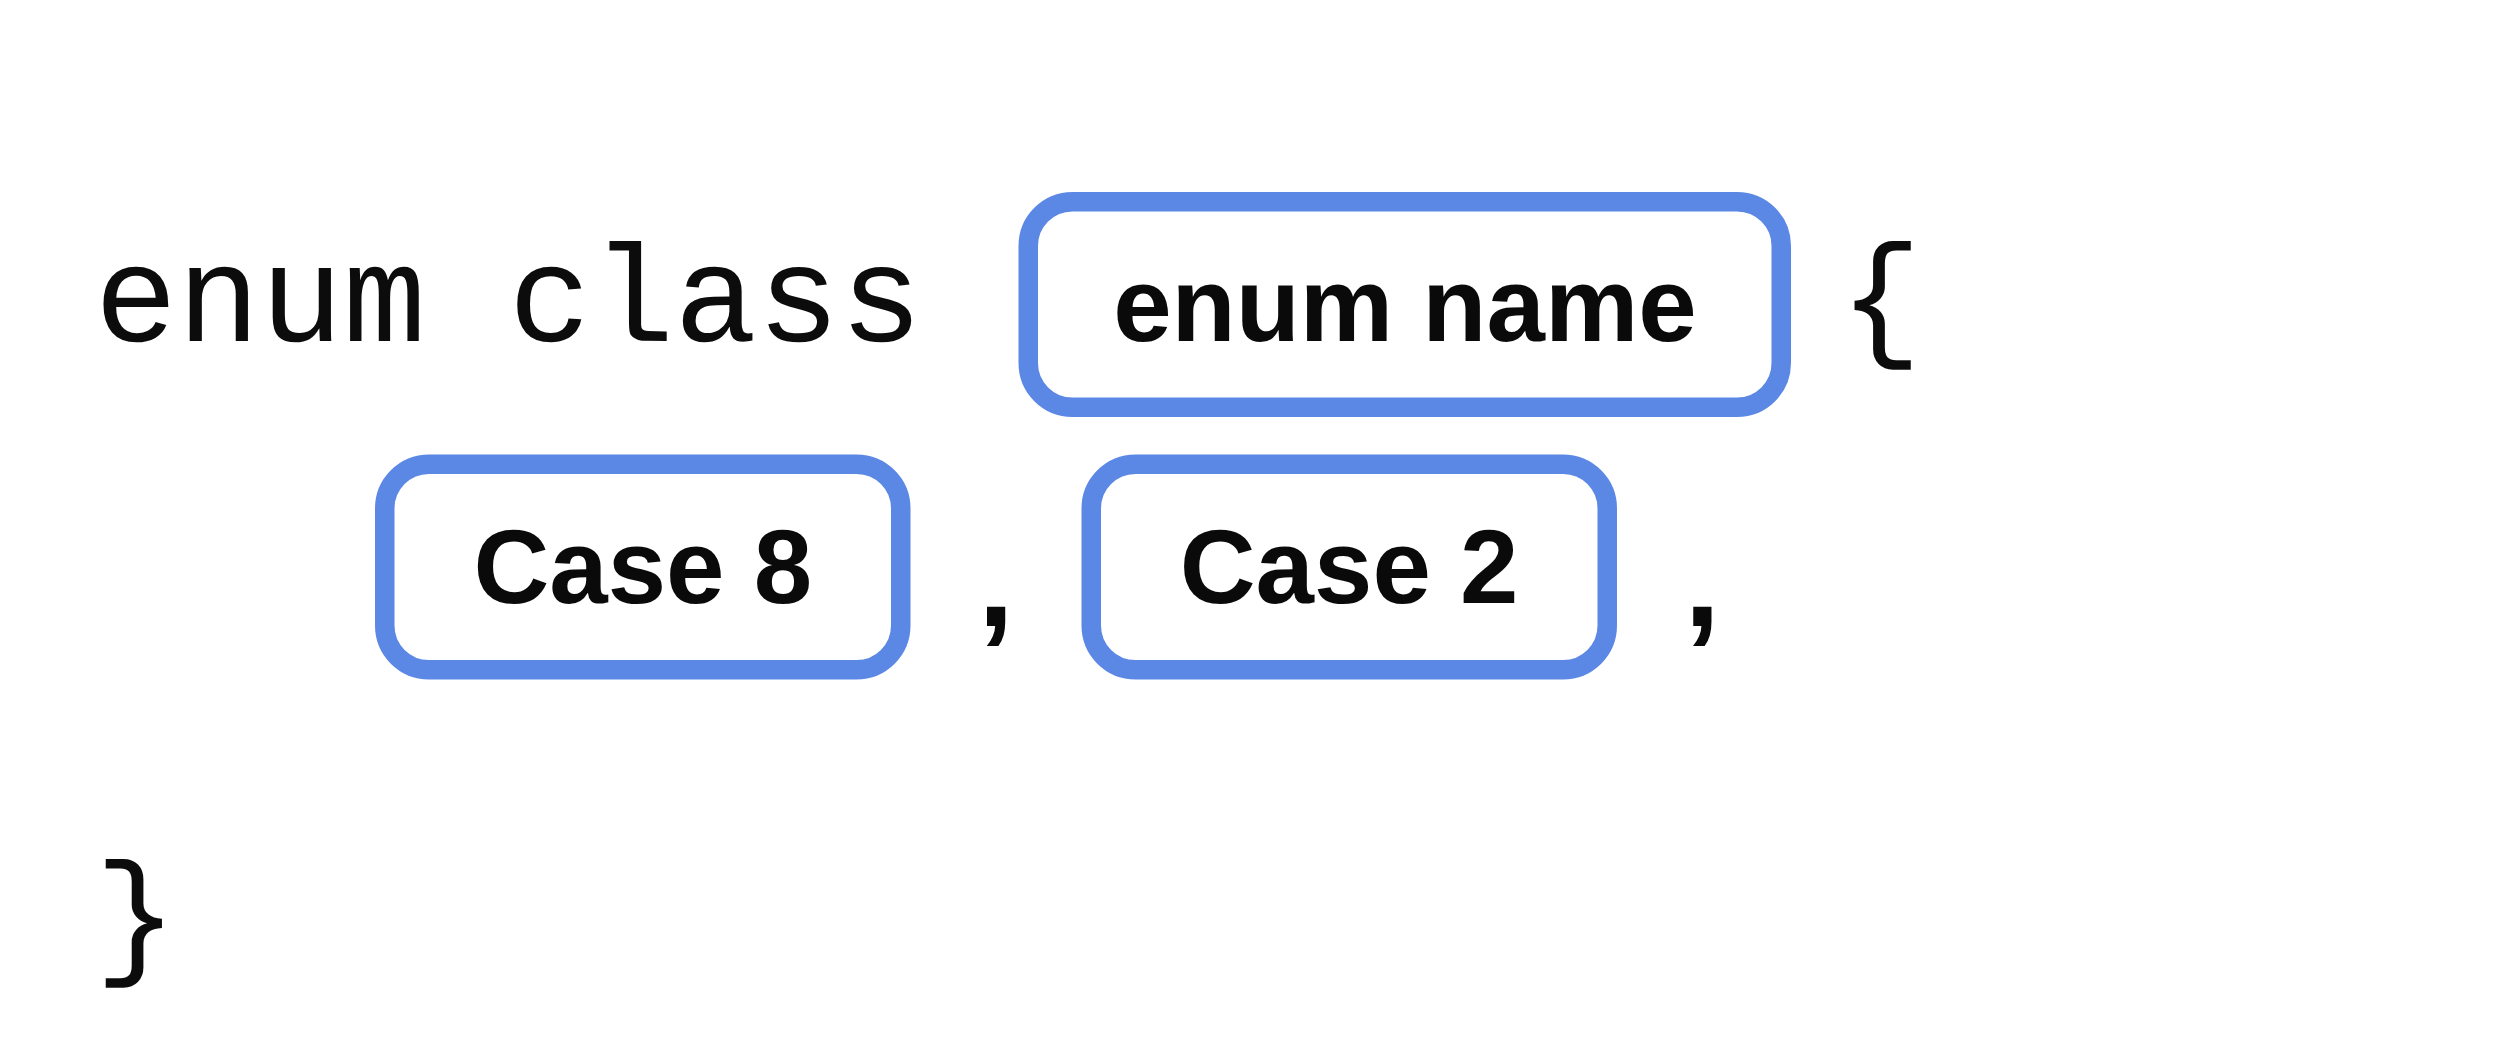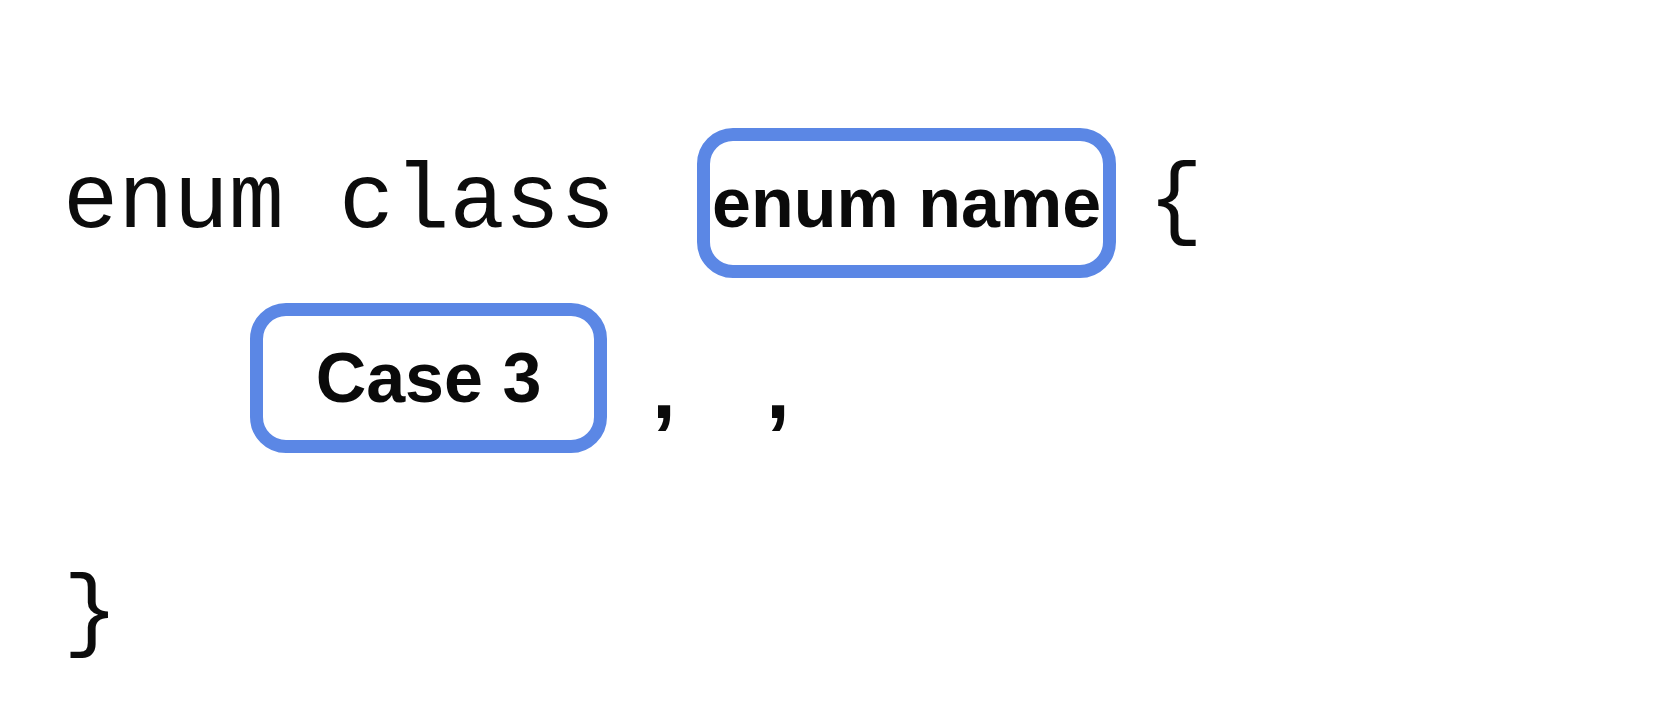--- a/index.html
+++ b/index.html
@@ -36,21 +36,21 @@
     box-sizing: border-box;
     height: 150px;
     border: 13px solid #5b87e5;
     border-radius: 36px;
     background: #ffffff;
     display: flex;
     align-items: center;
     justify-content: center;
     flex: 0 0 auto;
   }
-  .pill-wide { width: 419px; margin-left: 82px; align-items: center; }
+  .pill-wide { width: 515px; margin-left: 64px; align-items: center; }
   .pill-case { width: 357px; }
   .pill-label {
     font-family: "Liberation Sans", sans-serif;
     font-weight: 700;
     font-size: 70px;
     color: #0a0a0a;
     white-space: nowrap;
   }
   .open-brace { margin-left: 32px; }
   .comma {
@@ -71,23 +71,26 @@
   <div class="row row1">
     <span class="mono">enum class</span>
     <span class="pill pill-wide">
       <span class="pill-label">enum name</span>
     </span>
     <span class="mono open-brace">{</span>
   </div>
 
   <div class="row row2">
     <span class="pill pill-case">
-      <span class="pill-label">Case 3</span>
+      <span class="pill-label">Case 8</span>
     </span>
     <span class="comma">,</span>
+    <span class="pill pill-case">
+      <span class="pill-label">Case 2</span>
+    </span>
     <span class="comma">,</span>
   </div>
 
   <div class="row row3">
     <span class="mono">}</span>
   </div>
 
 </div>
 
 </body></html>

